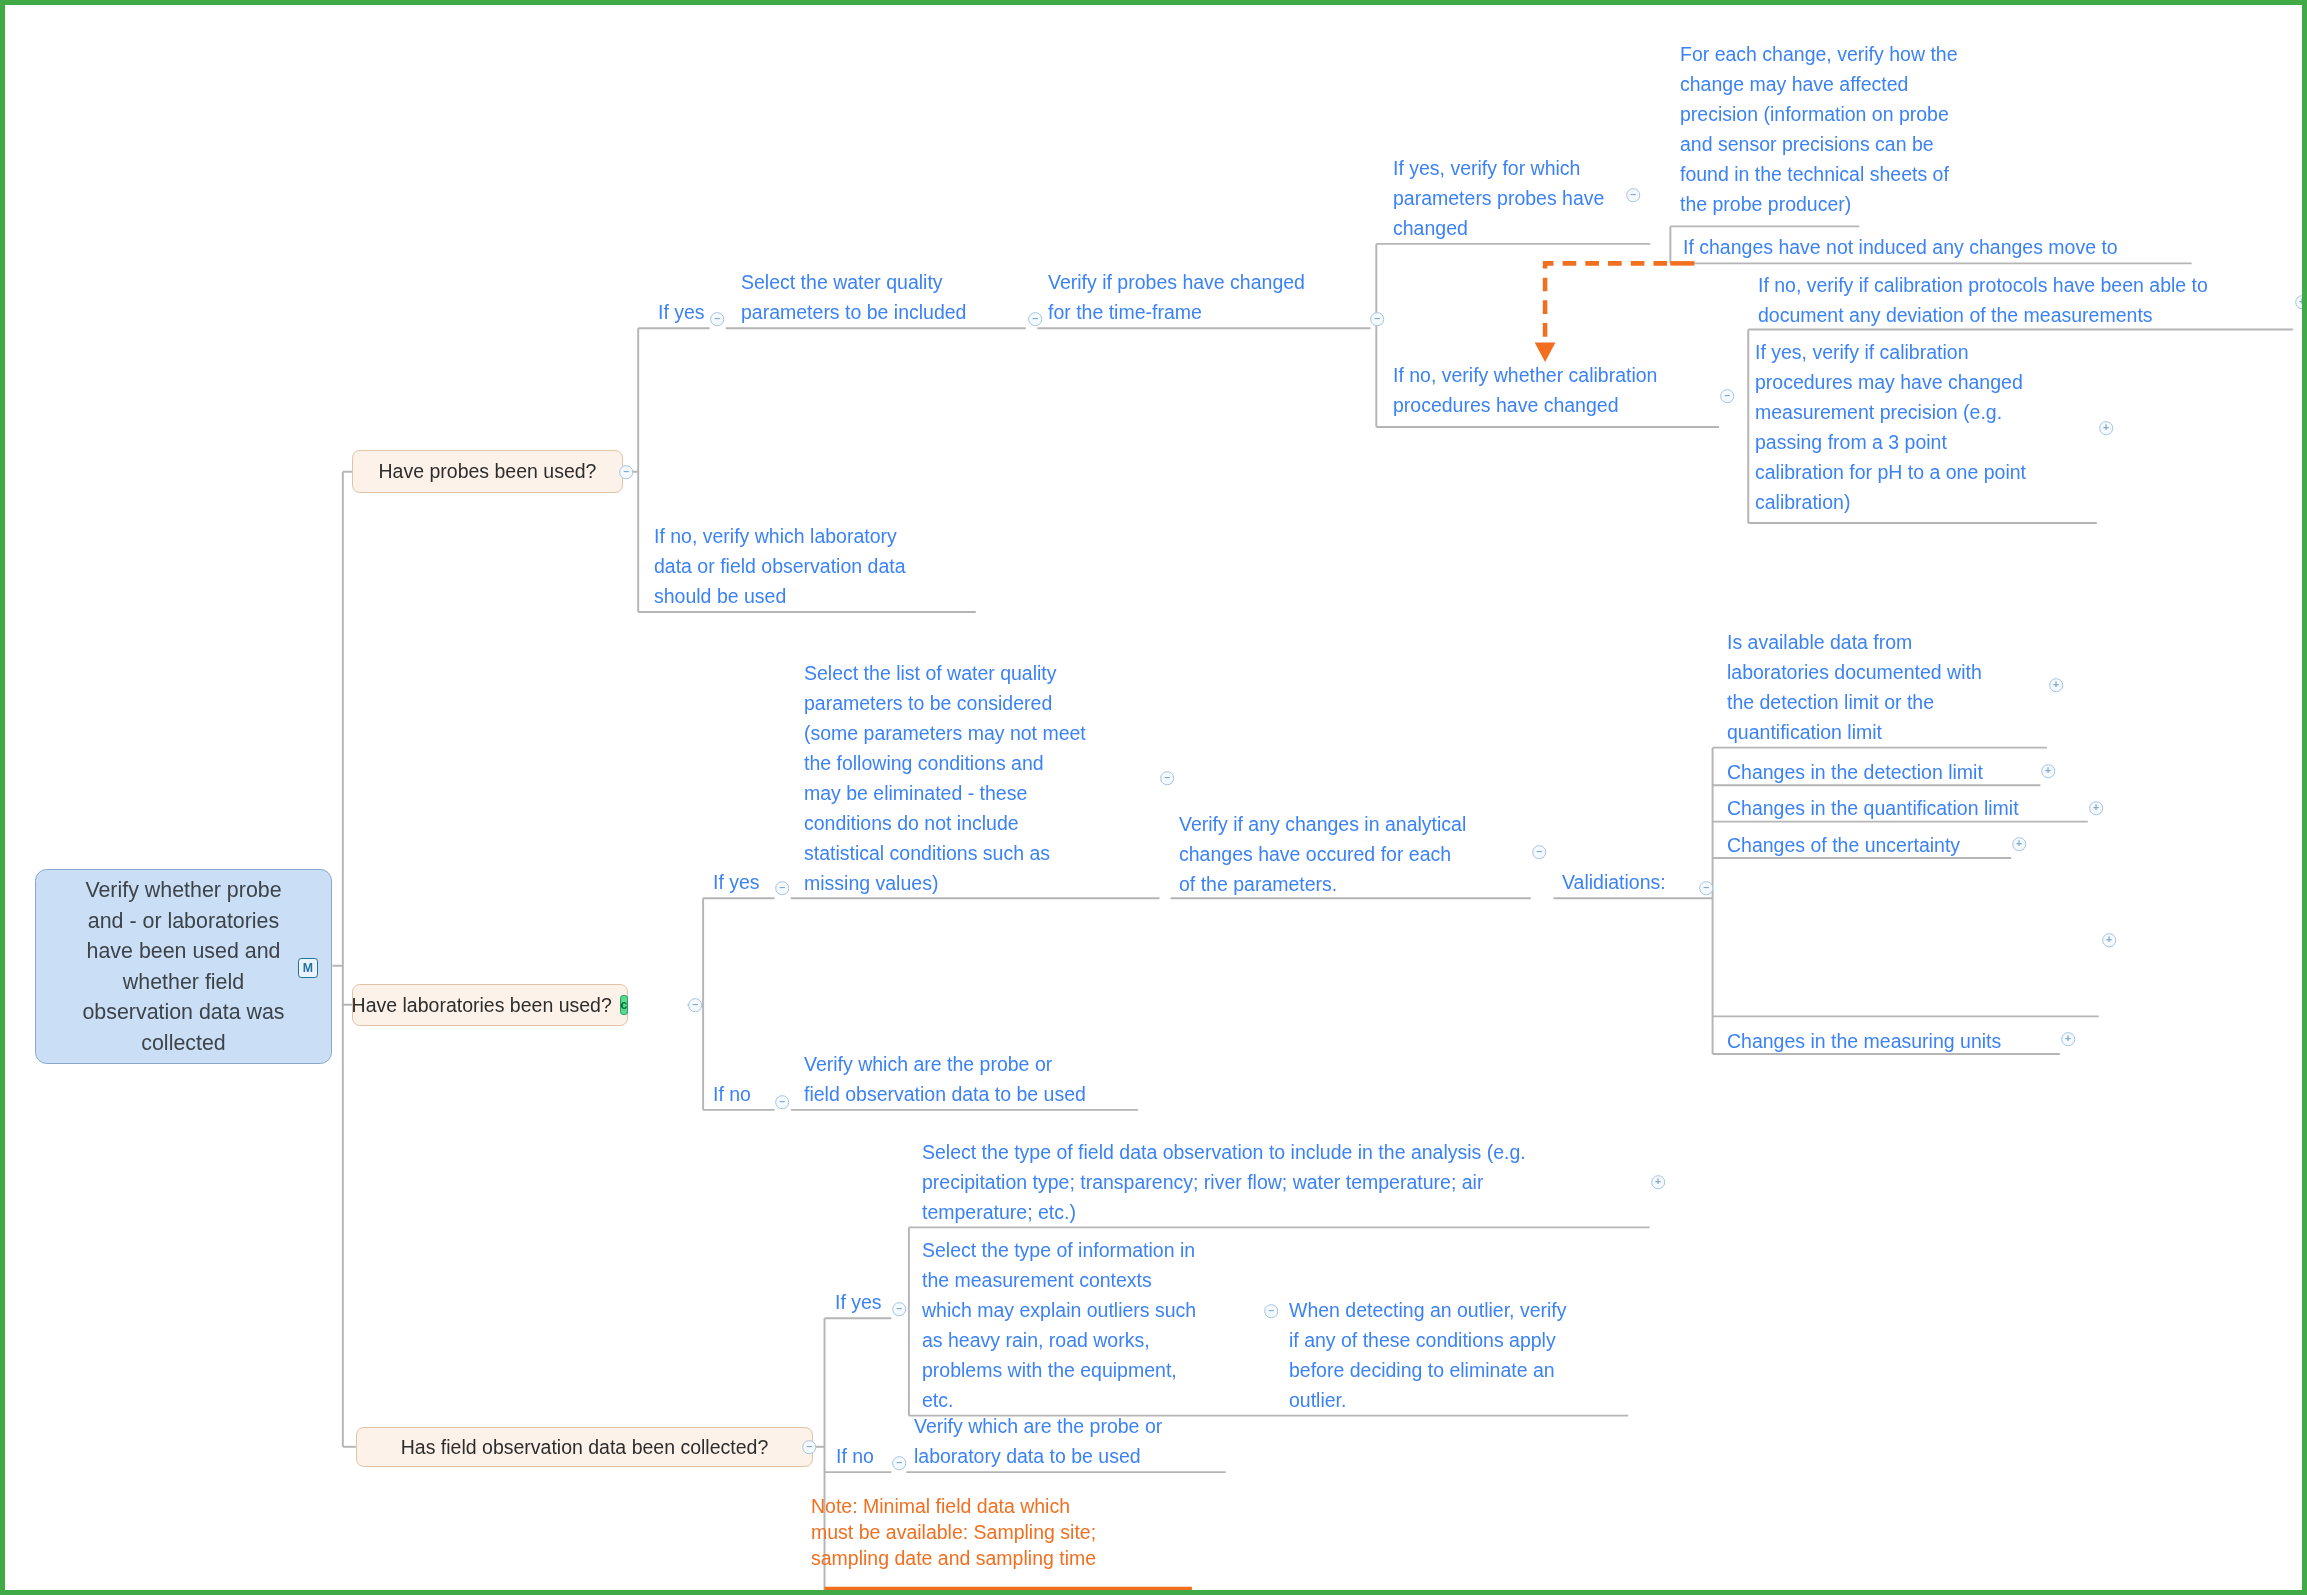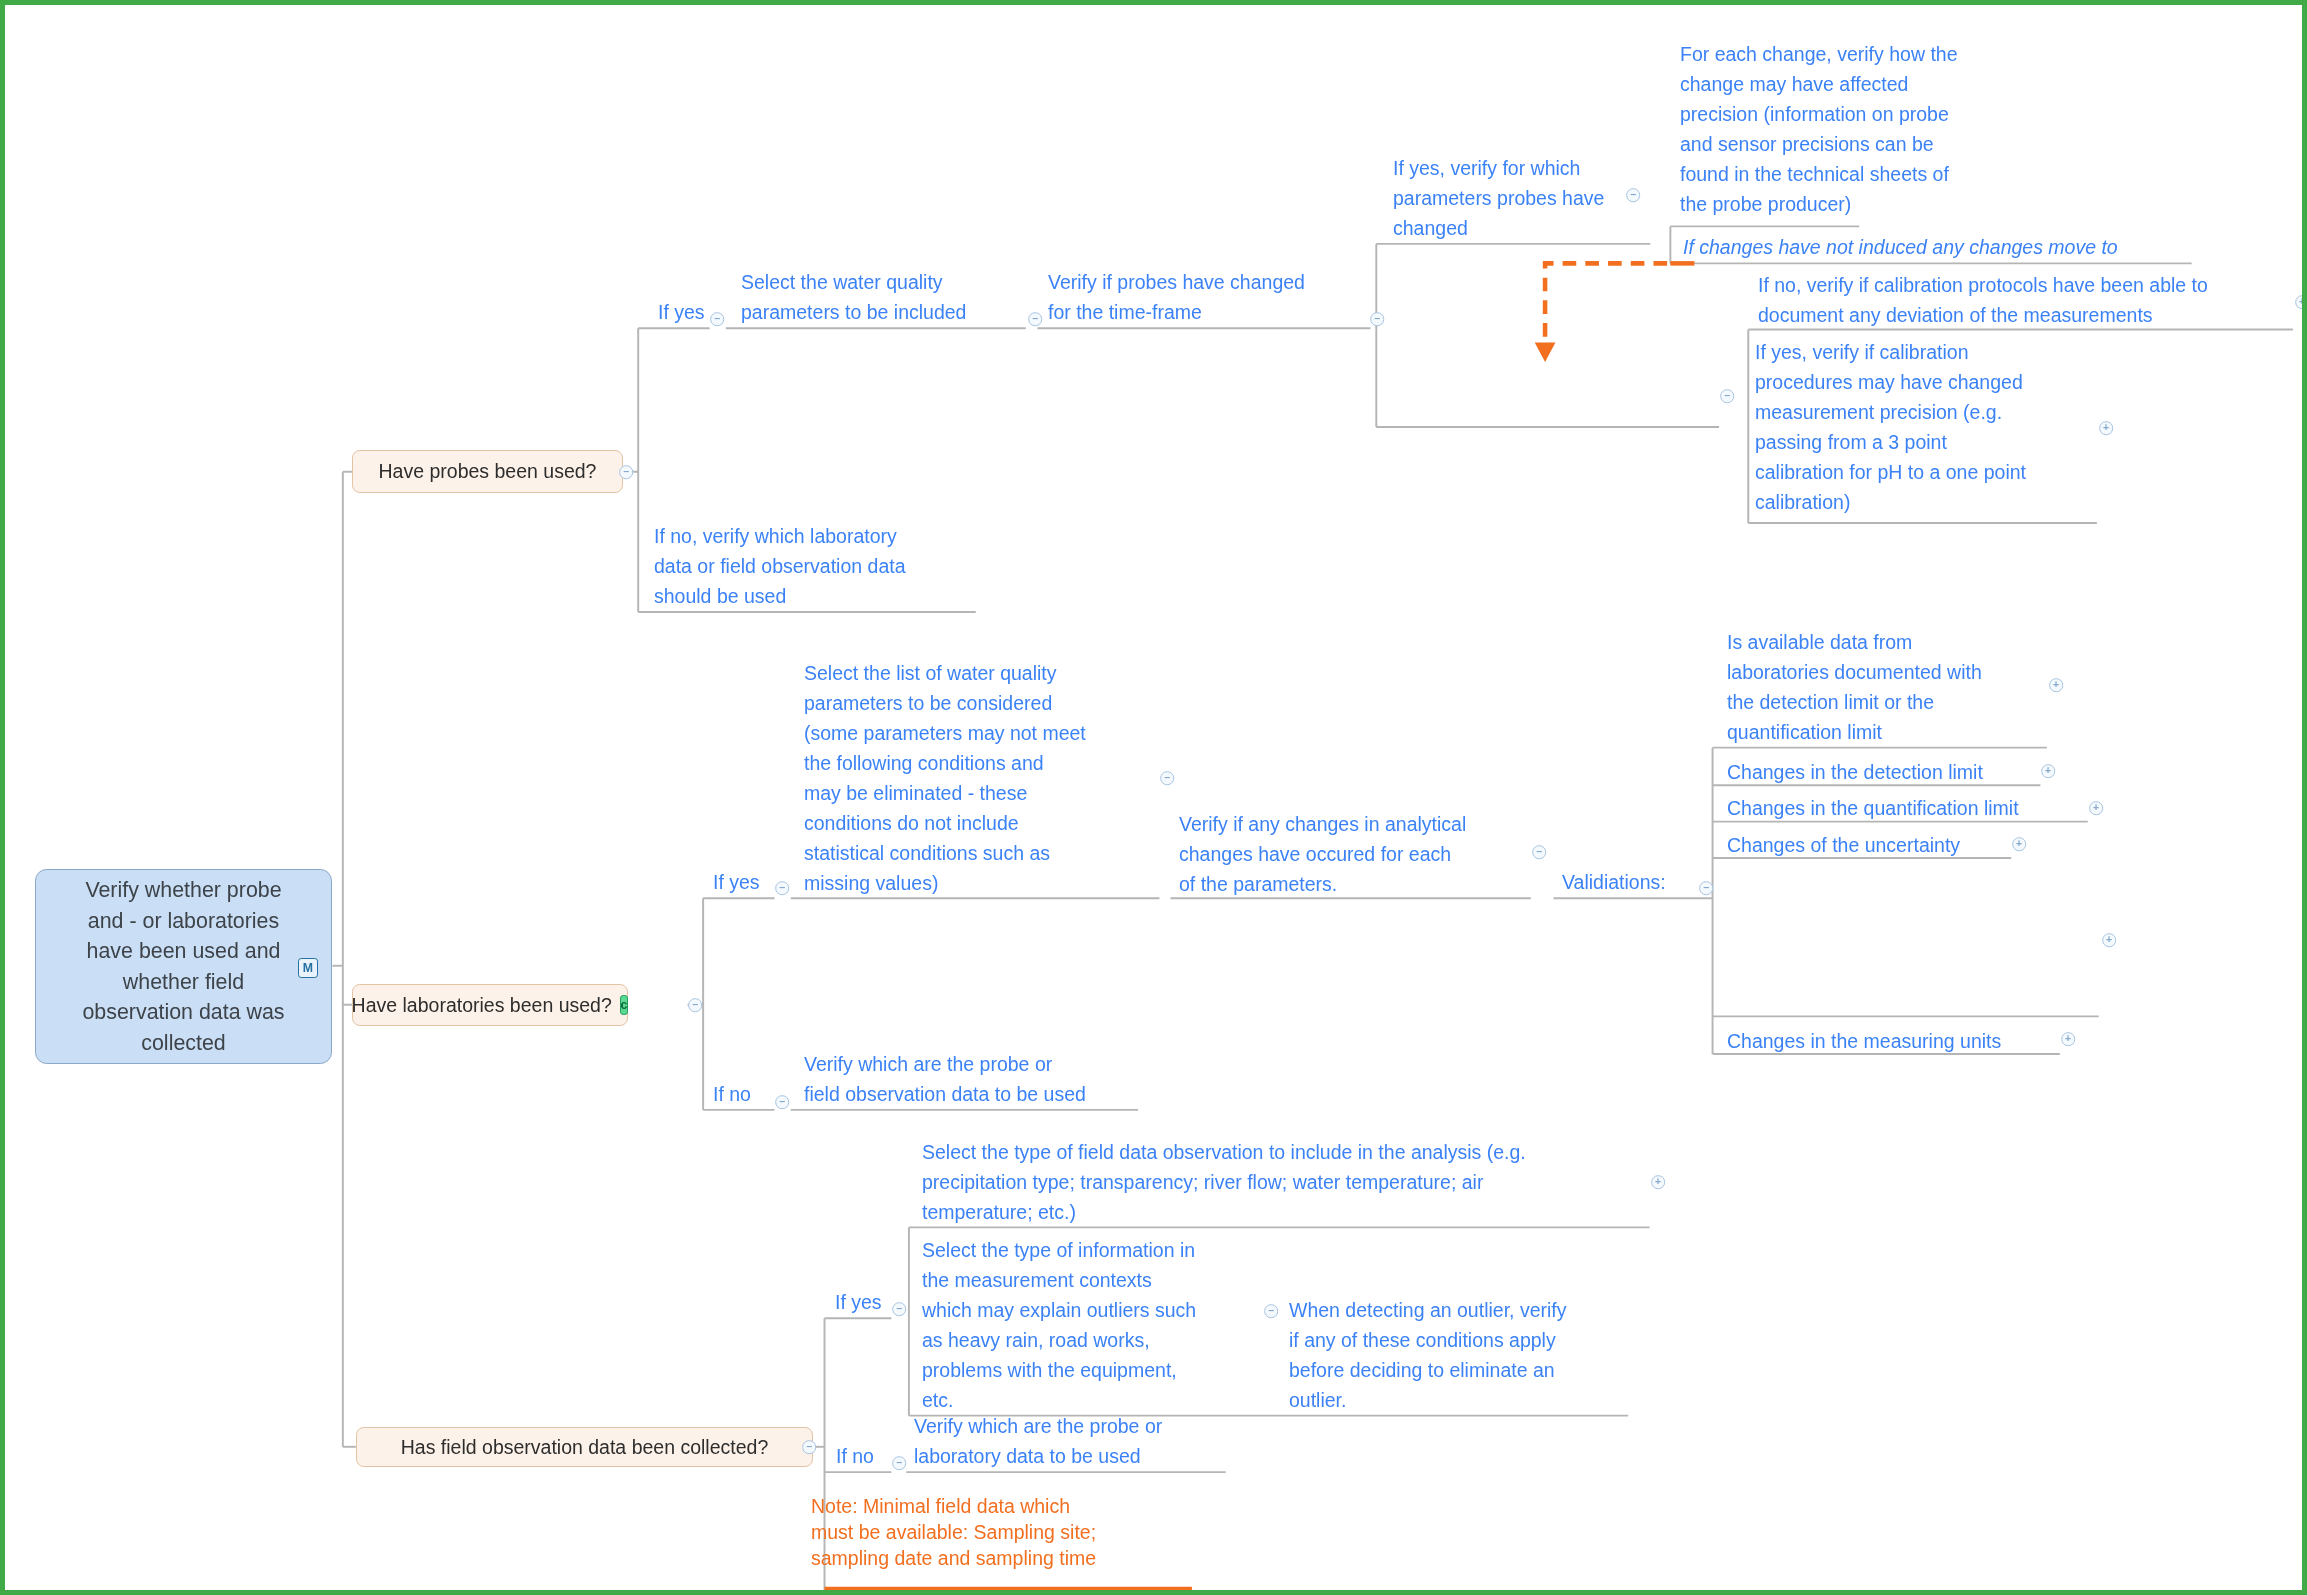--- a/index.html
+++ b/index.html
@@ -111,21 +111,23 @@
 for the time-frame</div>
   <div class="node" style="left:1388px;top:148px;">If yes, verify for which
 parameters probes have
 changed</div>
   <div class="node" style="left:1675px;top:34px;">For each change, verify how the
 change may have affected
 precision (information on probe
 and sensor precisions can be
 found in the technical sheets of
 the probe producer)</div>
-  <div class="node" style="left:1678px;top:227px;font-style:italic;">If changes have not induced any changes move to</div>
+  <div class="node" style="left:1678px;top:227px;">If changes have not induced any changes move to</div>
+  <div class="node" style="left:1388px;top:355px;">If no, verify whether calibration
+procedures have changed</div>
   <div class="node" style="left:1753px;top:265px;">If no, verify if calibration protocols have been able to
 document any deviation of the measurements</div>
   <div class="node" style="left:1750px;top:332px;">If yes, verify if calibration
 procedures may have changed
 measurement precision (e.g.
 passing from a 3 point
 calibration for pH to a one point
 calibration)</div>
   <div class="node" style="left:649px;top:516px;">If no, verify which laboratory
 data or field observation data

